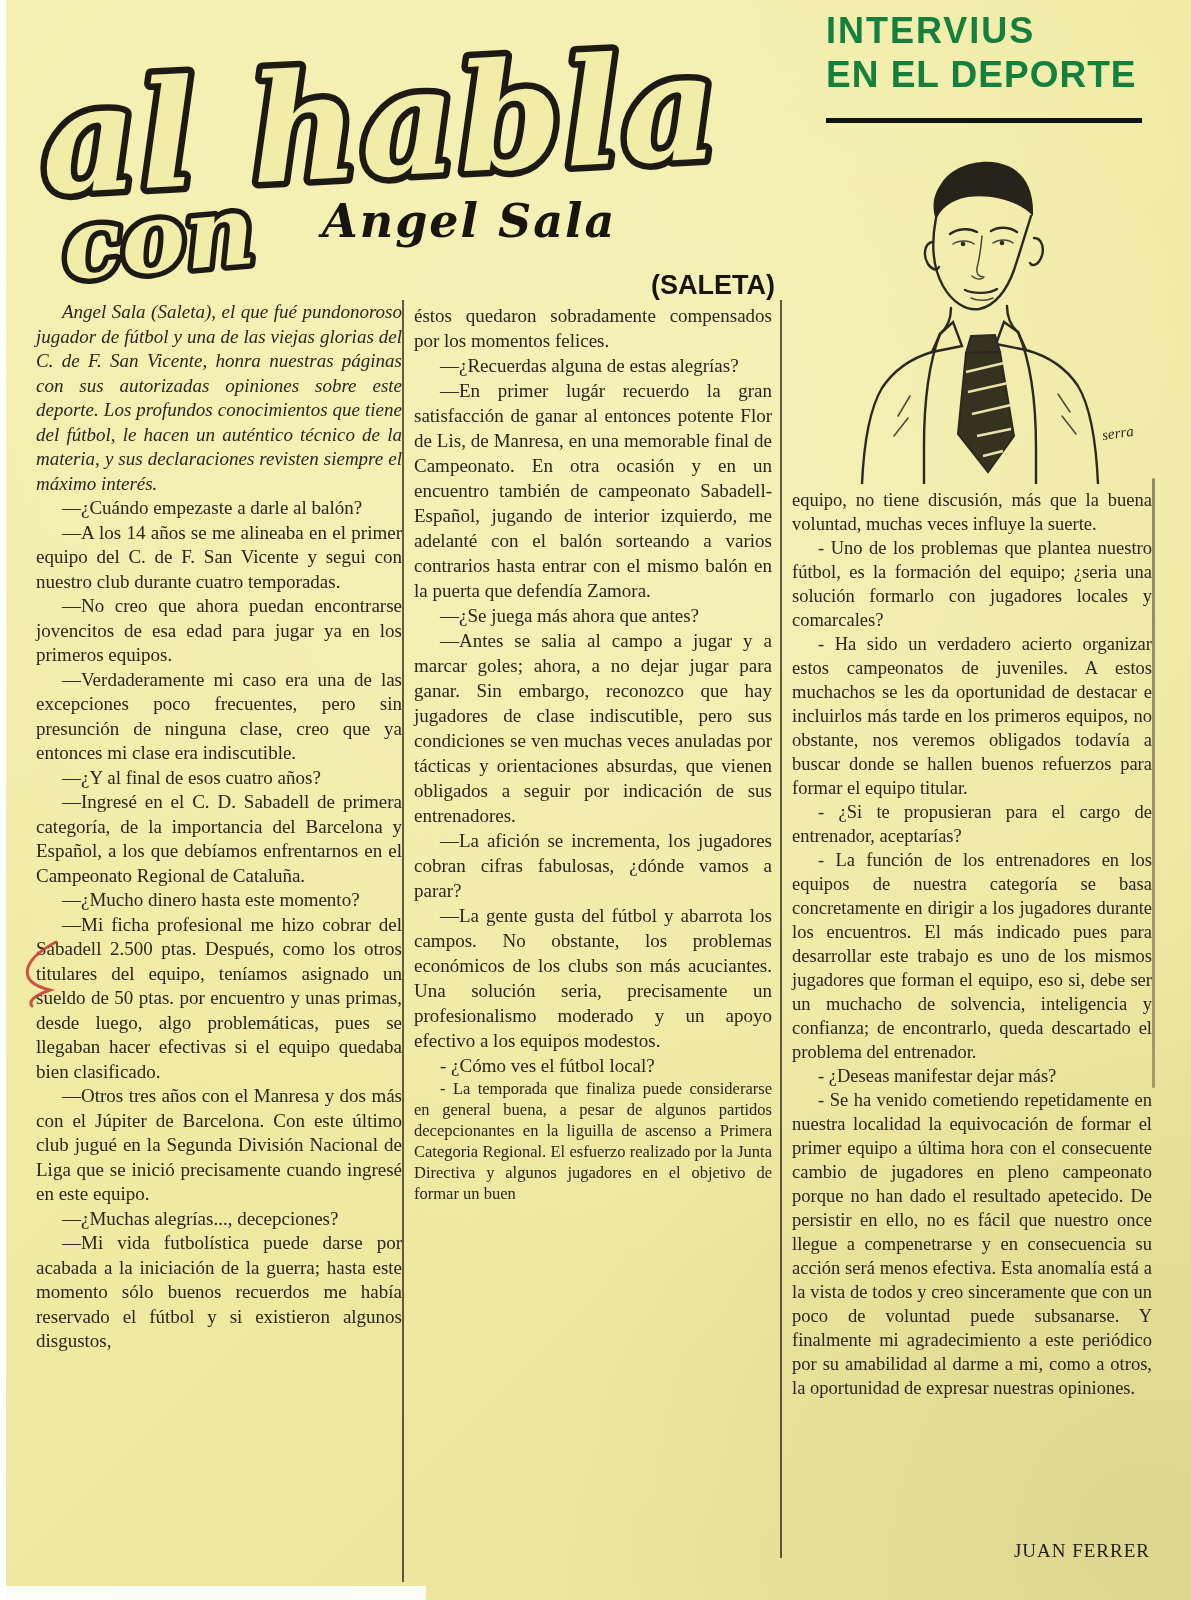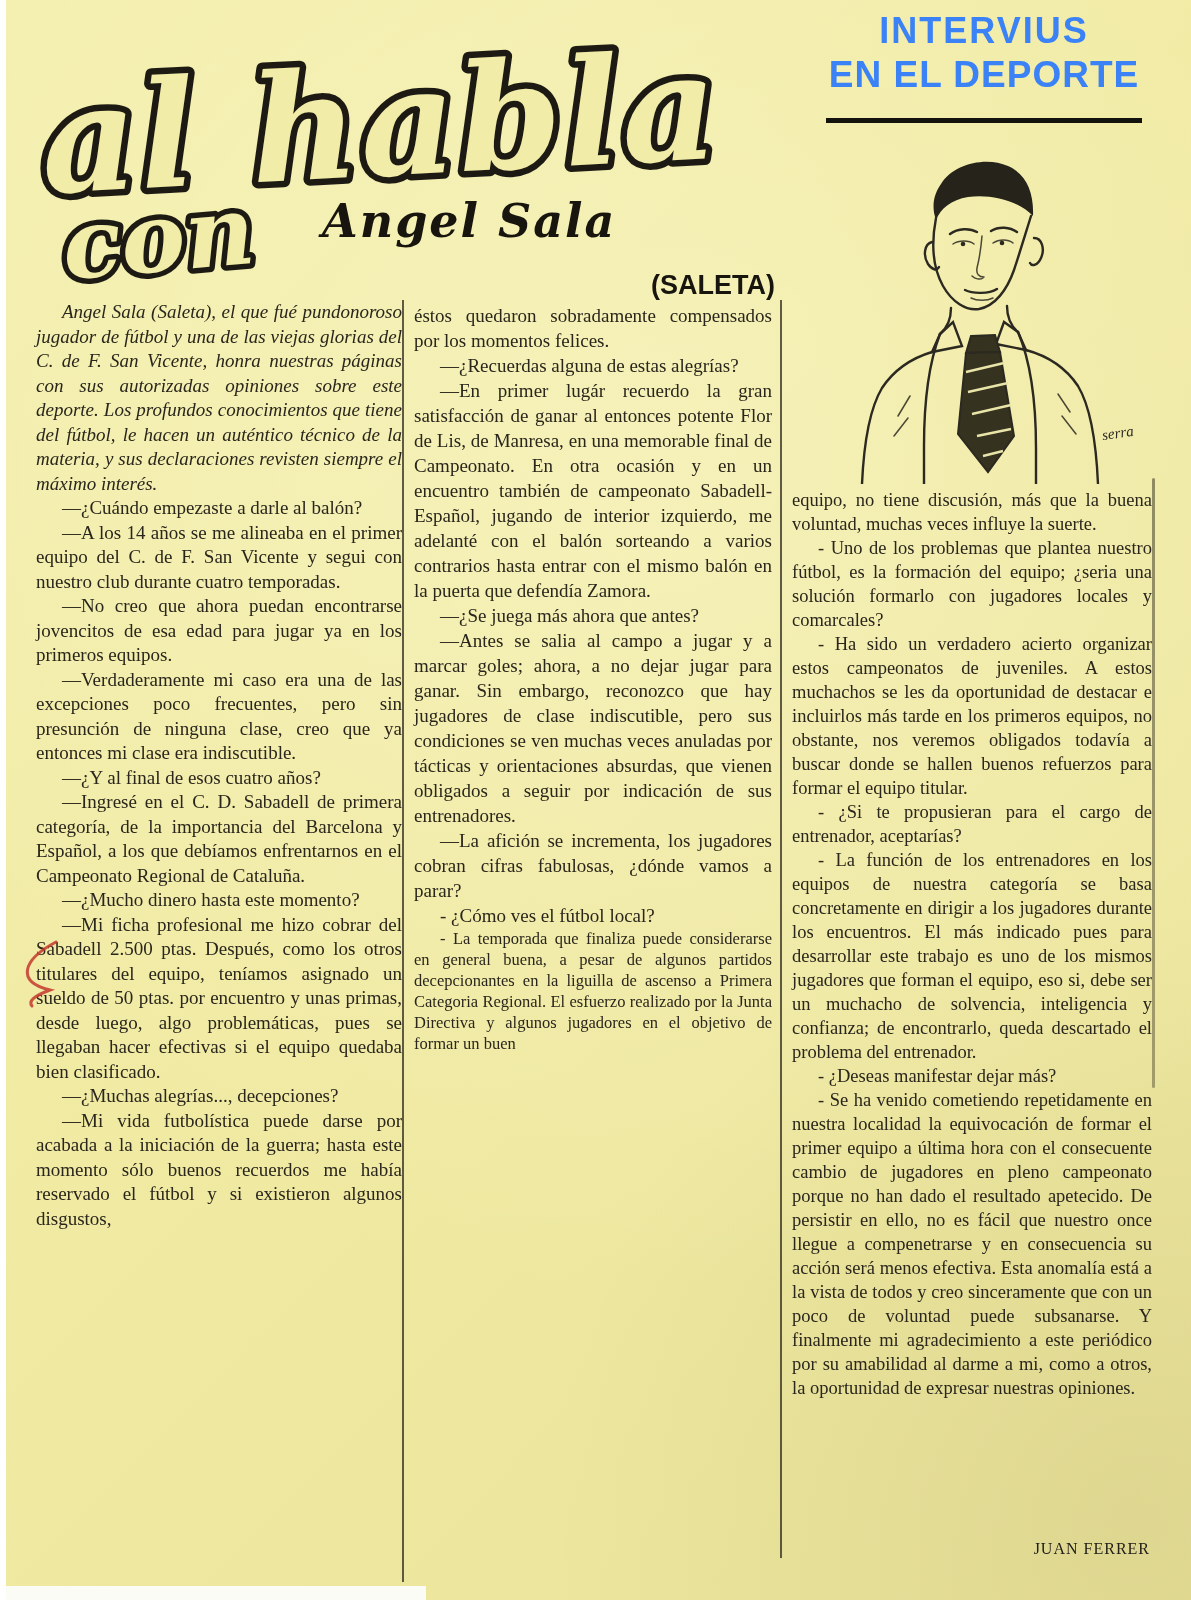--- a/index.html
+++ b/index.html
@@ -17,21 +17,21 @@
   .logo-main { font-family:"DejaVu Serif", serif; font-style:italic; font-weight:bold;
                font-size:148px; fill:var(--paper,#f1eca7); stroke:#1c1a12; stroke-width:13px;
                paint-order:stroke; stroke-linejoin:round; letter-spacing:2px; }
   .logo-con  { font-family:"DejaVu Serif", serif; font-style:italic; font-weight:bold;
                font-size:96px; fill:var(--paper,#f1eca7); stroke:#1c1a12; stroke-width:11px;
                paint-order:stroke; stroke-linejoin:round; }
   .title-name { position:absolute; left:322px; top:194px; font-family:"DejaVu Serif", serif;
                 font-style:italic; font-weight:bold; font-size:46px; color:#17150e; letter-spacing:2px; }
   .title-alias { position:absolute; left:563px; top:270px; width:212px; text-align:right;
                  font-family:"Liberation Sans", sans-serif; font-weight:bold; font-size:27px; color:#17150e; }
-  .section { position:absolute; left:826px; top:10px; width:316px; text-align:center; color:#3b82f6; }
+  .section { position:absolute; left:826px; top:10px; width:316px; color:#15803d; }
   .section-line1 { font-family:"Liberation Sans", sans-serif; font-weight:bold; font-size:36px; letter-spacing:2px; }
   .section-line2 { font-family:"Liberation Sans", sans-serif; font-weight:bold; font-size:37px; letter-spacing:1px;
                    border-bottom:5px solid #14120c; padding-bottom:22px; margin-top:2px; }
 
   
   .portrait { position:absolute; left:838px; top:136px; width:300px; height:348px; }
   .portrait svg { width:100%; height:100%; }
   .sketch { stroke:#2b2920; stroke-width:2.4; fill:none; stroke-linecap:round; }
   .sketch-thin { stroke:#2b2920; stroke-width:1.5; fill:none; stroke-linecap:round; opacity:.85; }
   .artist-sig { position:absolute; right:4px; bottom:42px; font-style:italic; font-size:15px;
@@ -43,21 +43,21 @@
   .vline2 { left:780px; top:300px; height:1258px; }
   .col { position:absolute; text-align:justify; }
   .col1 { left:36px;  top:300px; width:366px; font-size:19px;   line-height:24.5px; }
   .col2 { left:414px; top:303px; width:358px; font-size:19px;   line-height:25px; }
   .col3 { left:792px; top:488px; width:360px; font-size:18.5px; line-height:24px; }
   .para { margin:0; text-indent:26px; }
   .intro { font-style:italic; }
   .noindent { text-indent:0; }
   .small { font-size:16.5px; line-height:21px; }
   .byline { position:absolute; left:790px; top:1540px; width:360px; text-align:right;
-            font-size:16px; letter-spacing:1px; color:#23201a; }
+            font-size:19px; letter-spacing:1px; color:#23201a; }
 
   
   .pen-mark { position:absolute; left:12px; top:938px; width:52px; height:72px; }
   .edge-shadow { position:absolute; left:1152px; top:478px; width:3px; height:610px;
                  background:linear-gradient(#2e2a1a,#5a543a); opacity:.5; border-radius:2px; }
 </style>
 </head>
 <body>
 
 <div class="page">
@@ -110,30 +110,32 @@
   <div class="col col1">
       <p class="para intro">Angel Sala (Saleta), el que fué pundonoroso jugador de fútbol y una de las viejas glorias del C. de F. San Vicente, honra nuestras páginas con sus autorizadas opiniones sobre este deporte. Los profundos conocimientos que tiene del fútbol, le hacen un auténtico técnico de la materia, y sus declaraciones revisten siempre el máximo interés.</p>
       <p class="para">—¿Cuándo empezaste a darle al balón?</p>
       <p class="para">—A los 14 años se me alineaba en el primer equipo del C. de F. San Vicente y segui con nuestro club durante cuatro temporadas.</p>
       <p class="para">—No creo que ahora puedan encontrarse jovencitos de esa edad para jugar ya en los primeros equipos.</p>
       <p class="para">—Verdaderamente mi caso era una de las excepciones poco frecuentes, pero sin presunción de ninguna clase, creo que ya entonces mi clase era indiscutible.</p>
       <p class="para">—¿Y al final de esos cuatro años?</p>
       <p class="para">—Ingresé en el C. D. Sabadell de primera categoría, de la importancia del Barcelona y Español, a los que debíamos enfrentarnos en el Campeonato Regional de Cataluña.</p>
       <p class="para">—¿Mucho dinero hasta este momento?</p>
       <p class="para">—Mi ficha profesional me hizo cobrar del Sabadell 2.500 ptas. Después, como los otros titulares del equipo, teníamos asignado un sueldo de 50 ptas. por encuentro y unas primas, desde luego, algo problemáticas, pues se llegaban hacer efectivas si el equipo quedaba bien clasificado.</p>
+      <p class="para">—Otros tres años con el Manresa y dos más con el Júpiter de Barcelona. Con este último club jugué en la Segunda División Nacional de Liga que se inició precisamente cuando ingresé en este equipo.</p>
       <p class="para">—¿Muchas alegrías..., decepciones?</p>
       <p class="para">—Mi vida futbolística puede darse por acabada a la iniciación de la guerra; hasta este momento sólo buenos recuerdos me había reservado el fútbol y si existieron algunos disgustos,</p>
     </div>
   <div class="col col2">
       <p class="para noindent">éstos quedaron sobradamente compensados por los momentos felices.</p>
       <p class="para">—¿Recuerdas alguna de estas alegrías?</p>
       <p class="para">—En primer lugár recuerdo la gran satisfacción de ganar al entonces potente Flor de Lis, de Manresa, en una memorable final de Campeonato. En otra ocasión y en un encuentro también de campeonato Sabadell-Español, jugando de interior izquierdo, me adelanté con el balón sorteando a varios contrarios hasta entrar con el mismo balón en la puerta que defendía Zamora.</p>
       <p class="para">—¿Se juega más ahora que antes?</p>
       <p class="para">—Antes se salia al campo a jugar y a marcar goles; ahora, a no dejar jugar para ganar. Sin embargo, reconozco que hay jugadores de clase indiscutible, pero sus condiciones se ven muchas veces anuladas por tácticas y orientaciones absurdas, que vienen obligados a seguir por indicación de sus entrenadores.</p>
       <p class="para">—La afición se incrementa, los jugadores cobran cifras fabulosas, ¿dónde vamos a parar?</p>
+      <p class="para">—La gente gusta del fútbol y abarrota los campos. No obstante, los problemas económicos de los clubs son más acuciantes. Una solución seria, precisamente un profesionalismo moderado y un apoyo efectivo a los equipos modestos.</p>
       <p class="para">- ¿Cómo ves el fútbol local?</p>
       <p class="para small">- La temporada que finaliza puede considerarse en general buena, a pesar de algunos partidos decepcionantes en la liguilla de ascenso a Primera Categoria Regional. El esfuerzo realizado por la Junta Directiva y algunos jugadores en el objetivo de formar un buen</p>
     </div>
   <div class="col col3">
       <p class="para noindent">equipo, no tiene discusión, más que la buena voluntad, muchas veces influye la suerte.</p>
       <p class="para">- Uno de los problemas que plantea nuestro fútbol, es la formación del equipo; ¿seria una solución formarlo con jugadores locales y comarcales?</p>
       <p class="para">- Ha sido un verdadero acierto organizar estos campeonatos de juveniles. A estos muchachos se les da oportunidad de destacar e incluirlos más tarde en los primeros equipos, no obstante, nos veremos obligados todavía a buscar donde se hallen buenos refuerzos para formar el equipo titular.</p>
       <p class="para">- ¿Si te propusieran para el cargo de entrenador, aceptarías?</p>
       <p class="para">- La función de los entrenadores en los equipos de nuestra categoría se basa concretamente en dirigir a los jugadores durante los encuentros. El más indicado pues para desarrollar este trabajo es uno de los mismos jugadores que forman el equipo, eso si, debe ser un muchacho de solvencia, inteligencia y confianza; de encontrarlo, queda descartado el problema del entrenador.</p>
       <p class="para">- ¿Deseas manifestar dejar más?</p>

